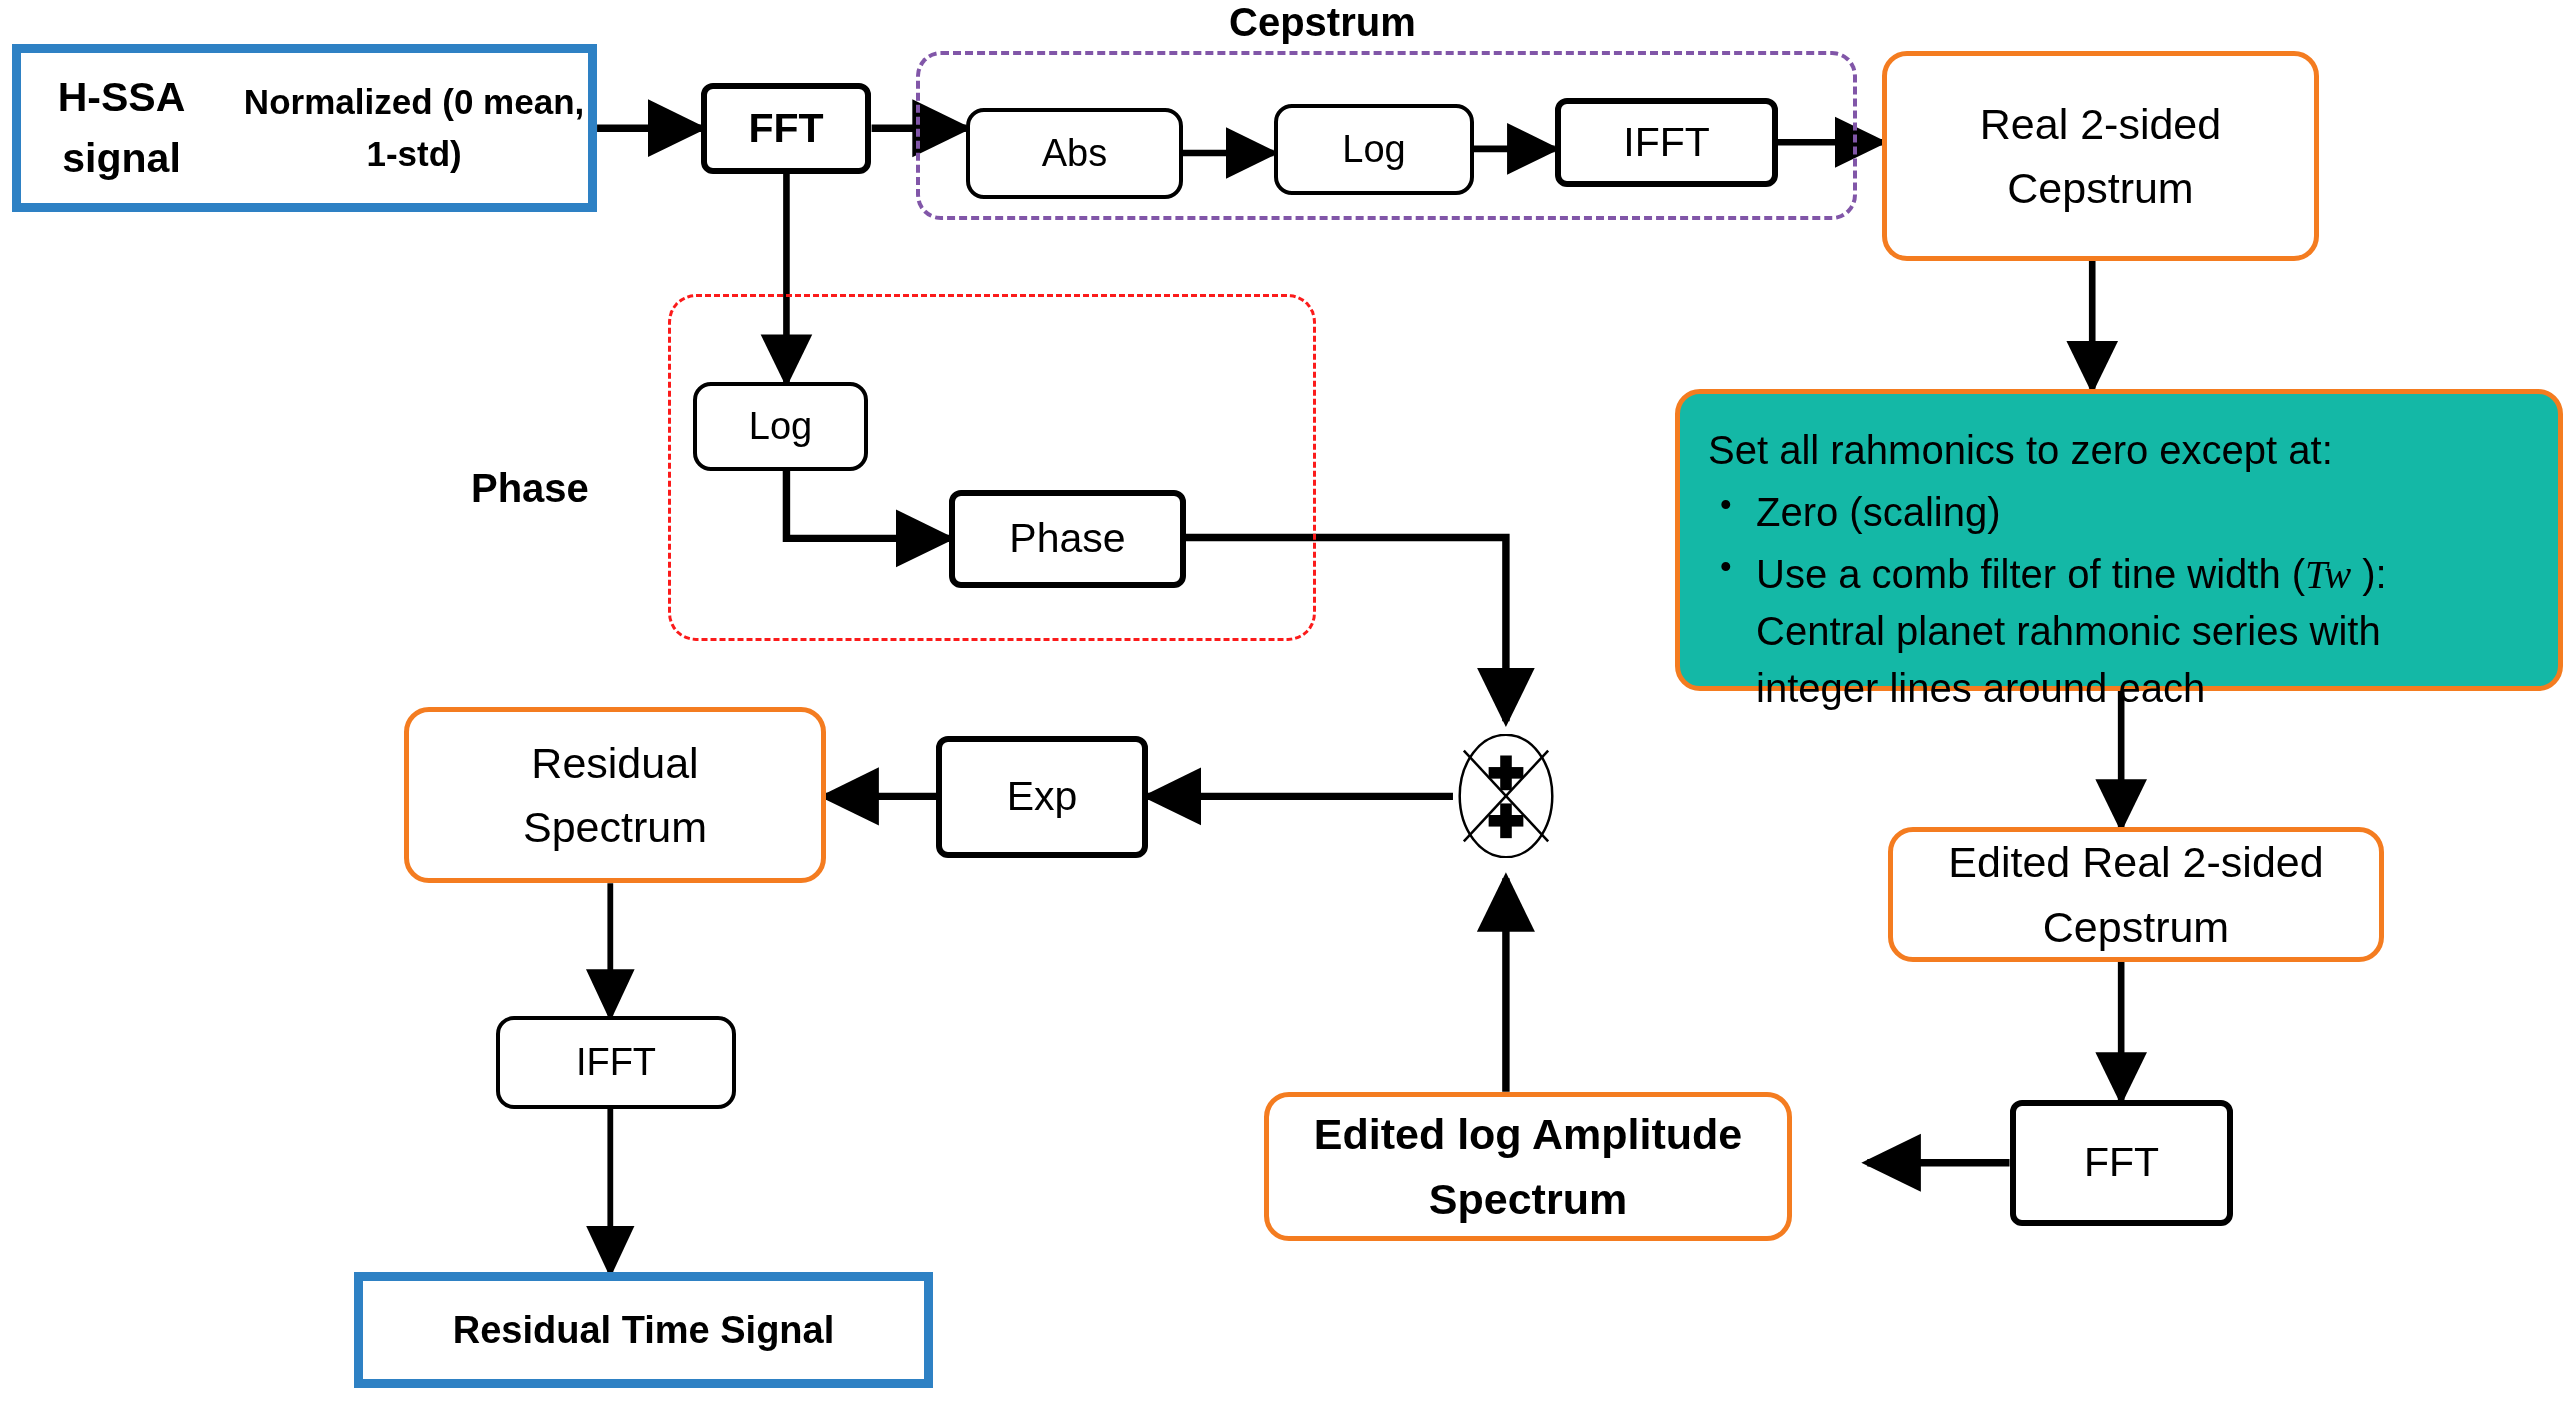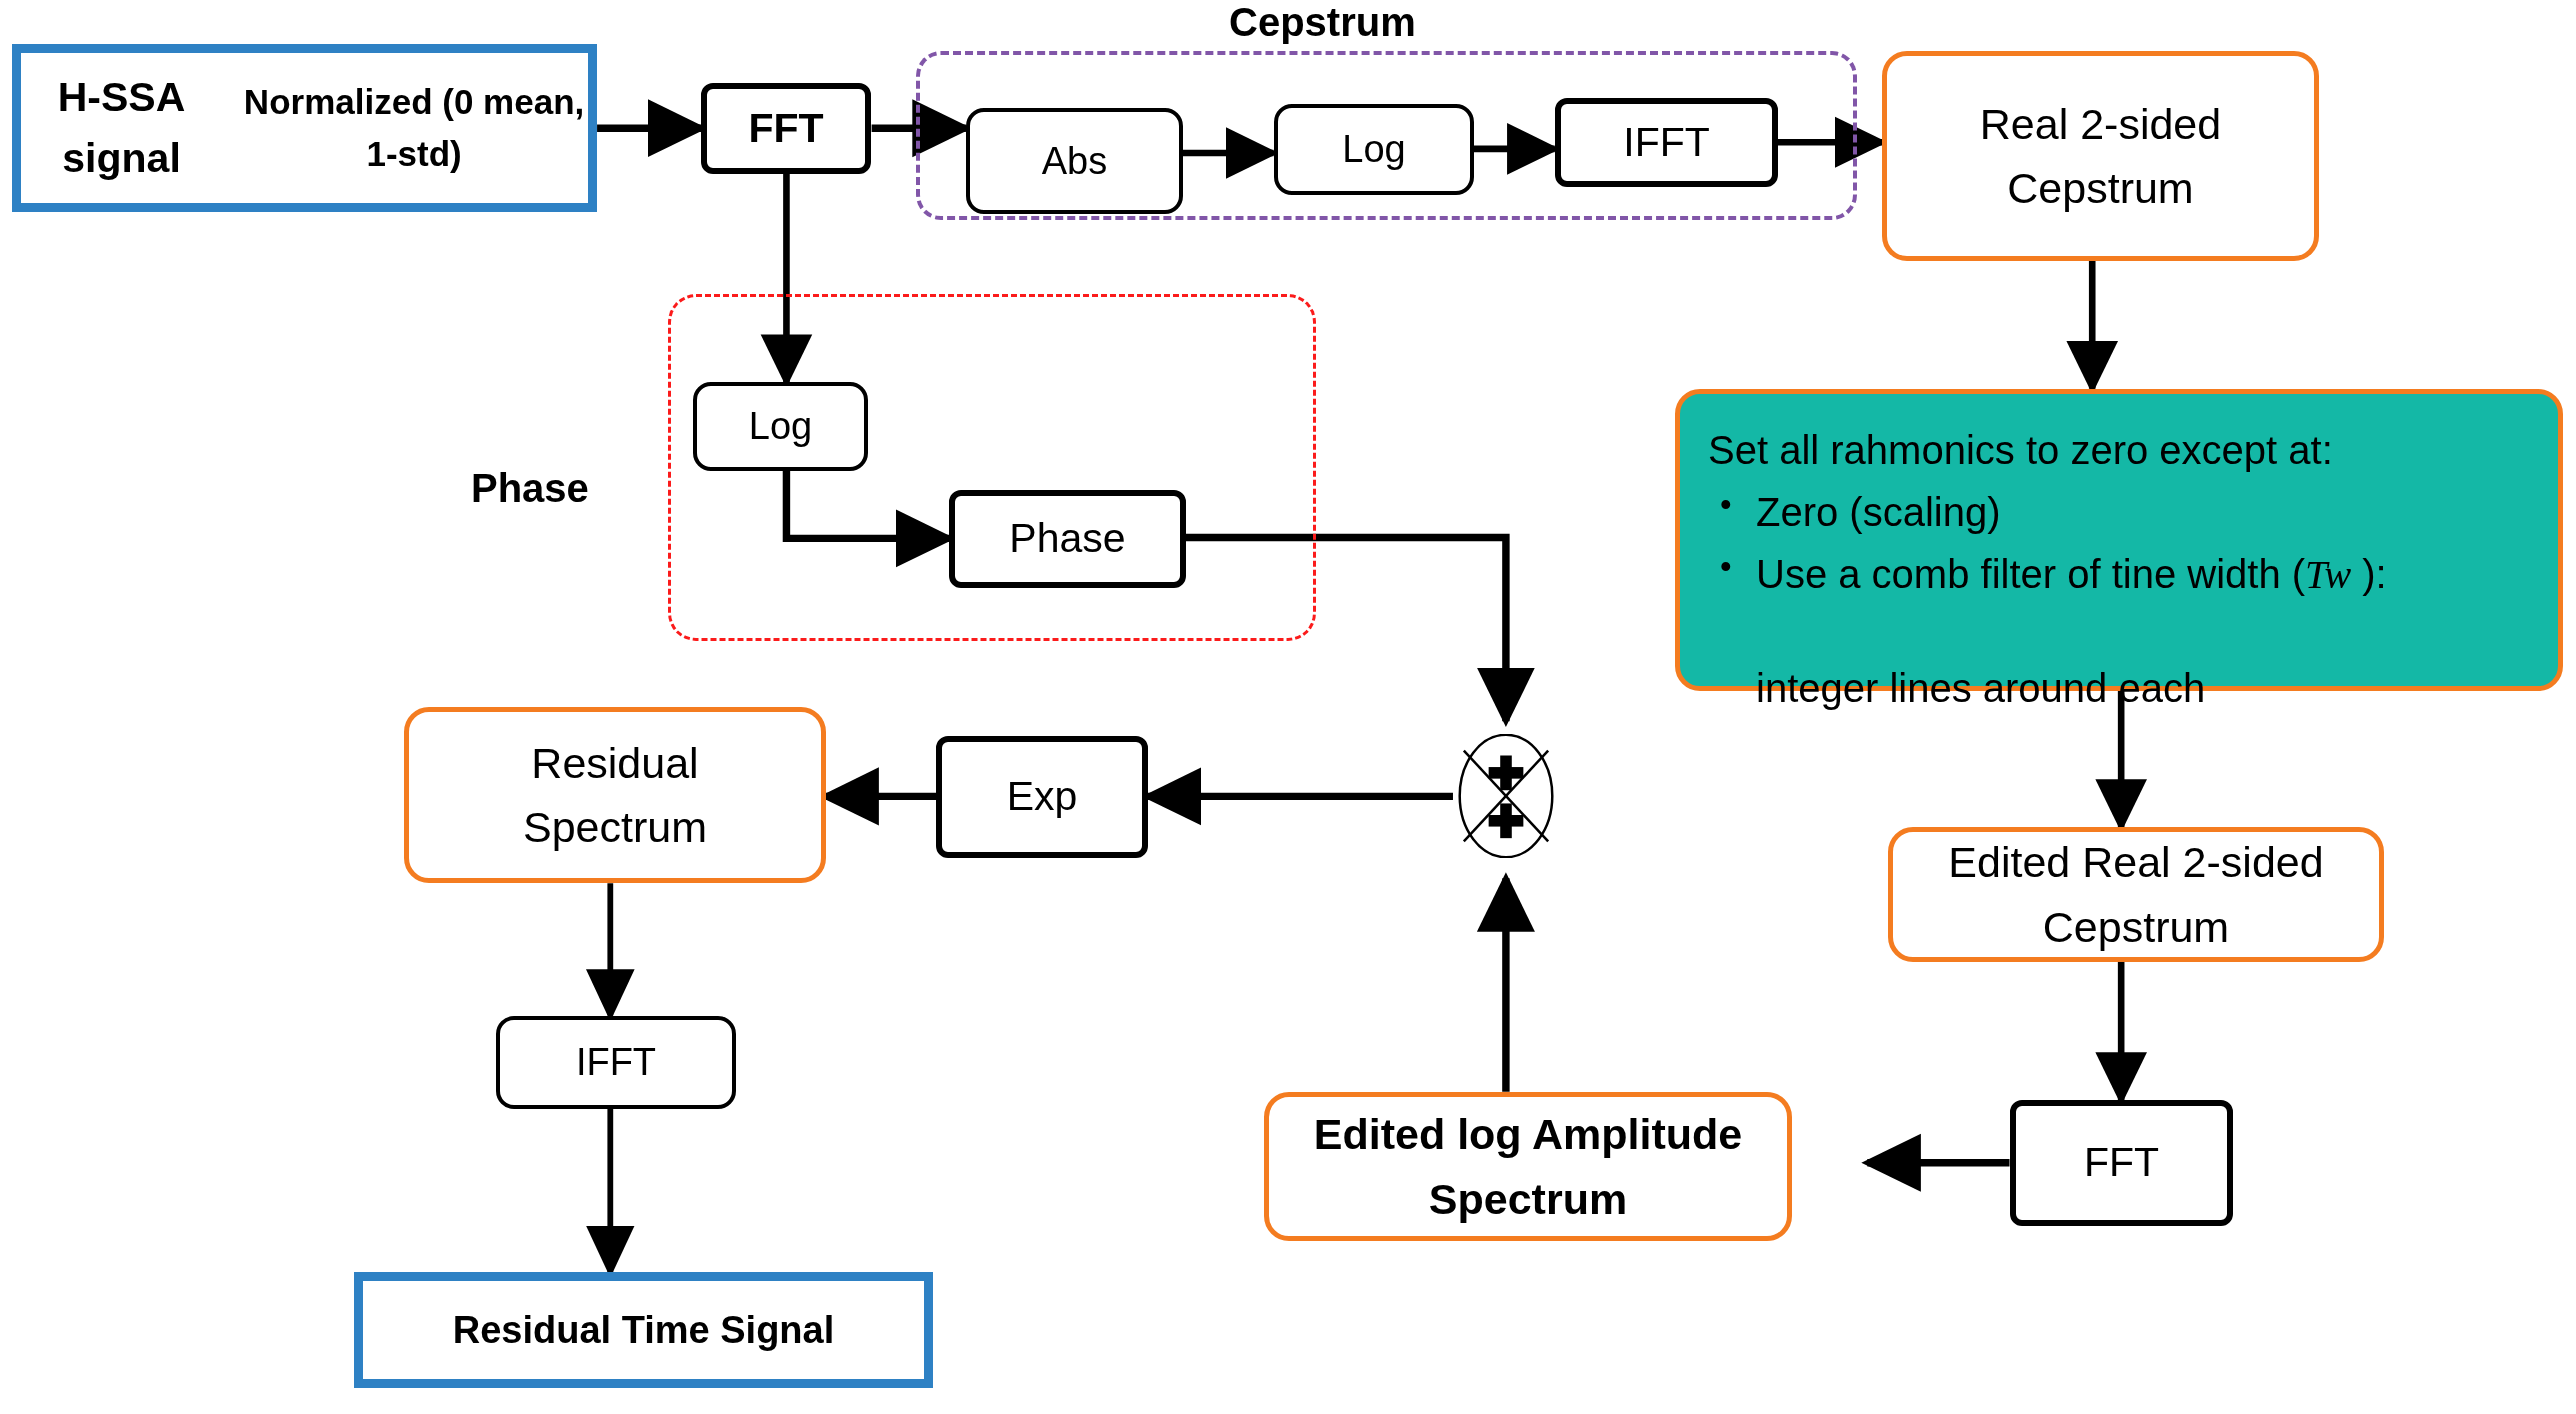--- a/index.html
+++ b/index.html
@@ -176,40 +176,40 @@
   <div class="group group-phase" style="left:668px; top:294px; width:648px; height:347px;"></div>
   <div class="group-label" style="left:471px; top:466px;">Phase</div>
 
   <div class="node terminal" style="left:12.4px; top:44px; width:585px; height:168px; flex-direction:row; gap:18px;">
     <span style="font-size:41px;">H-SSA signal</span>
     <span style="font-size:35px;">Normalized (0 mean, 1-std)</span>
   </div>
 
   <div class="node op-bold" style="left:701px; top:83px; width:170px; height:91px;">FFT</div>
 
-  <div class="node op" style="left:966px; top:108px; width:217px; height:106px;">Abs</div>
+  <div class="node op" style="left:966px; top:108px; width:217px; height:91px;">Abs</div>
 
   <div class="node op" style="left:1274px; top:104px; width:200px; height:91px;">Log</div>
 
   <div class="node op-bold" style="left:1555px; top:98px; width:223px; height:89px; font-weight:normal;">IFFT</div>
 
   <div class="node data" style="left:1882px; top:51px; width:437px; height:210px;">Real 2-sided
 Cepstrum</div>
 
   <div class="node op" style="left:693px; top:382px; width:175px; height:89px;">Log</div>
 
   <div class="node op-bold" style="left:949px; top:490px; width:237px; height:98px; font-weight:normal; font-size:41px;">Phase</div>
 
   <div class="rahmonics" style="left:1675px; top:389px; width:888px; height:302px;">
     <div class="head">Set all rahmonics to zero except at:</div>
     <ul>
       <li>Zero (scaling)</li>
       <li>
         <span>Use a comb filter of tine width (</span><span class="mathvar">Tw</span><span> ):</span><br>
-        <br>
+        <span>Central planet rahmonic series with</span><br>
         <span>integer lines around each</span>
       </li>
     </ul>
   </div>
 
   <div class="node data" style="left:1888px; top:827px; width:496px; height:135px;">Edited Real 2-sided
 Cepstrum</div>
 
   <div class="node op-bold" style="left:2010px; top:1100px; width:223px; height:126px; font-weight:normal;">FFT</div>
 

